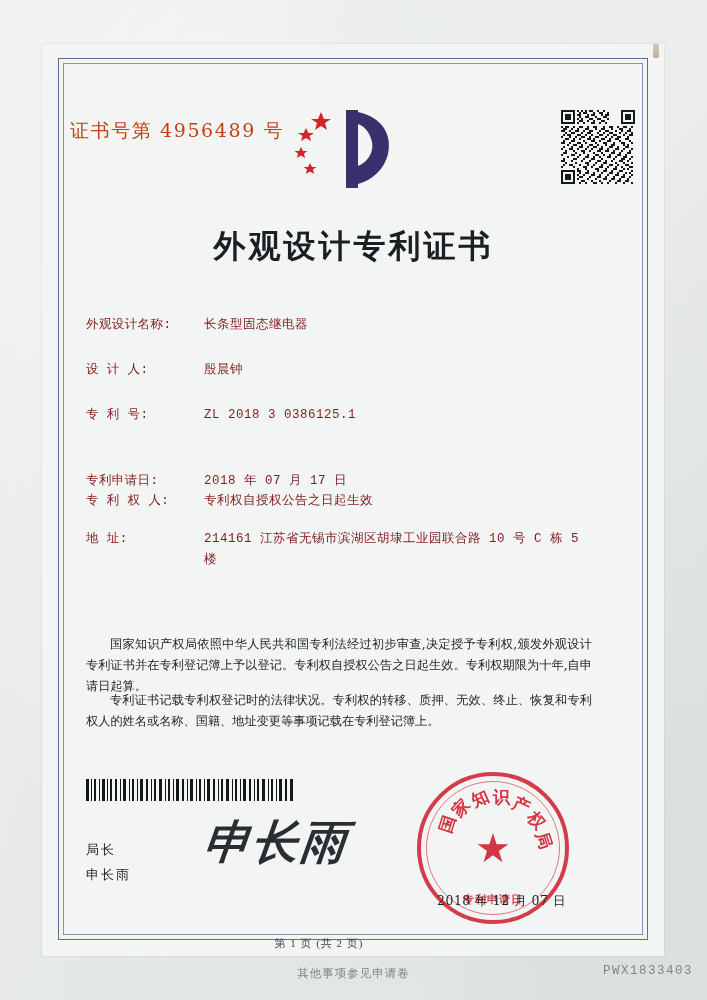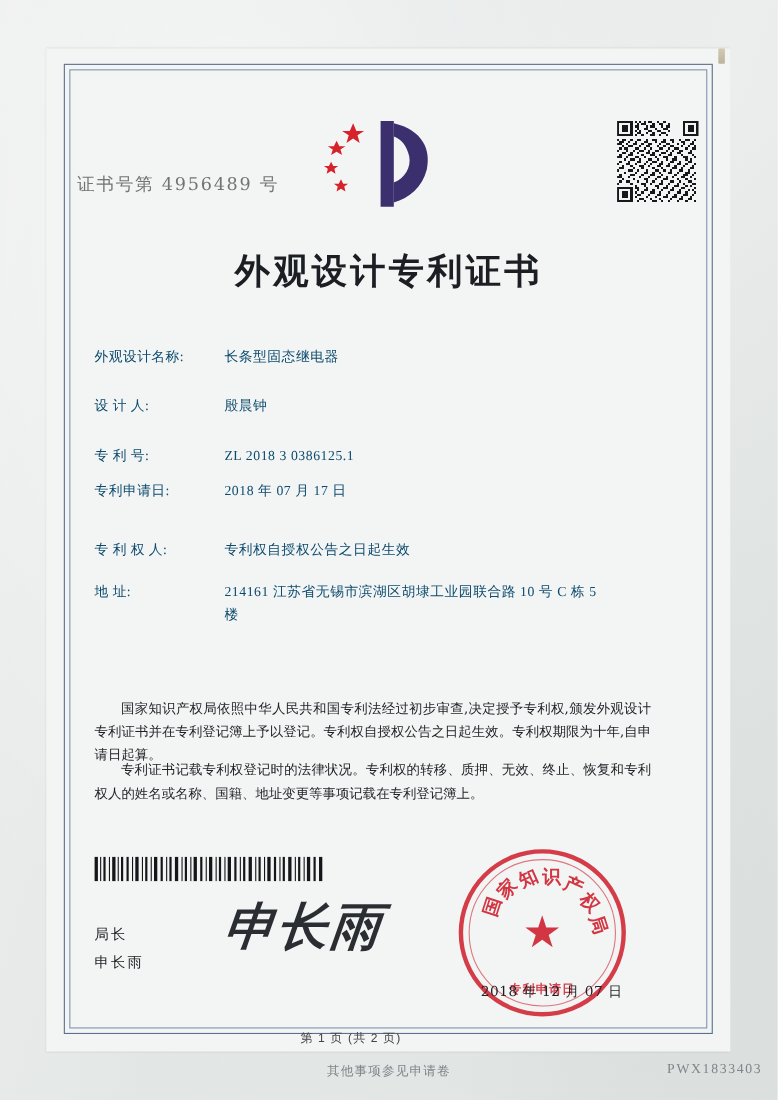--- a/index.html
+++ b/index.html
@@ -56,25 +56,24 @@
     bottom: 21px;
     border: 0.8px solid #8294ad;
   }
 
   
   .cert-no {
     position: absolute;
     left: 70px;
     top: 118px;
     font-family: "DejaVu Serif", serif;
-    font-size: 16px;
+    font-size: 19px;
     letter-spacing: 1.6px;
-    color: #737373;
+    color: #c2410c;
     white-space: nowrap;
-    margin-top: 40px;
   }
 
   
   #logo {
     position: absolute;
     left: 288px;
     top: 106px;
     width: 116px;
     height: 86px;
   }
@@ -100,23 +99,23 @@
     font-size: 32px;
     letter-spacing: 3px;
     color: #1b1e22;
   }
 
   
   .field {
     position: absolute;
     left: 86px;
     width: 560px;
-    font-family: Liberation Serif, serif;
+    font-family: Liberation Mono, monospace;
     font-size: 12.5px;
-    color: #0c4a6e;
+    color: #7f1d1d;
     white-space: nowrap;
   }
   .field .lab {
     display: inline-block;
     letter-spacing: 0.4px;
   }
   .field .val {
     letter-spacing: 0.5px;
   }
   .lab-wide {
@@ -254,42 +253,42 @@
     white-space: nowrap;
   }
 
   
   #page-num {
     position: absolute;
     left: 0;
     top: 936px;
     width: 638px;
     text-align: center;
-    font-family: Liberation Sans, sans-serif;
+    font-family: Liberation Serif, serif;
     font-size: 11px;
     color: #40454a;
     letter-spacing: 1px;
   }
   #outside-note {
     position: absolute;
     left: 0;
     top: 966px;
     width: 707px;
     text-align: center;
     font-family: "DejaVu Serif", serif;
     font-size: 11.5px;
     color: #6d7378;
     letter-spacing: 1px;
     opacity: 0.85;
   }
   #scan-code {
     position: absolute;
     right: 14px;
     top: 964px;
-    font-family: Liberation Serif, serif;
+    font-family: Liberation Mono, monospace;
     font-size: 12.5px;
     color: #6f7479;
     letter-spacing: 1.5px;
     opacity: 0.85;
     margin-left: 35px;
   }
   .corner-mark {
     position: absolute;
     right: 48px;
     top: 44px;
@@ -640,21 +639,21 @@
   </div>
 
   <div class="field" style="top:361px;">
     <span class="lab lab-wide">设  计  人:</span><span class="val">殷晨钟</span>
   </div>
 
   <div class="field" style="top:406px;">
     <span class="lab lab-wide">专  利  号:</span><span class="val">ZL 2018 3 0386125.1</span>
   </div>
 
-  <div class="field" style="top:438px;">
+  <div class="field" style="top:472px;">
     <span class="lab lab-wide">专利申请日:</span><span class="val">2018 年 07 月 17 日</span>
   </div>
 
   <div class="field" style="top:492px;">
     <span class="lab lab-wide">专 利 权 人:</span><span class="val">专利权自授权公告之日起生效</span>
   </div>
 
   <div class="field" style="top:530px;">
     <span class="lab lab-wide">地      址:</span><span class="val">214161 江苏省无锡市滨湖区胡埭工业园联合路 10 号 C 栋 5</span>
   </div>

